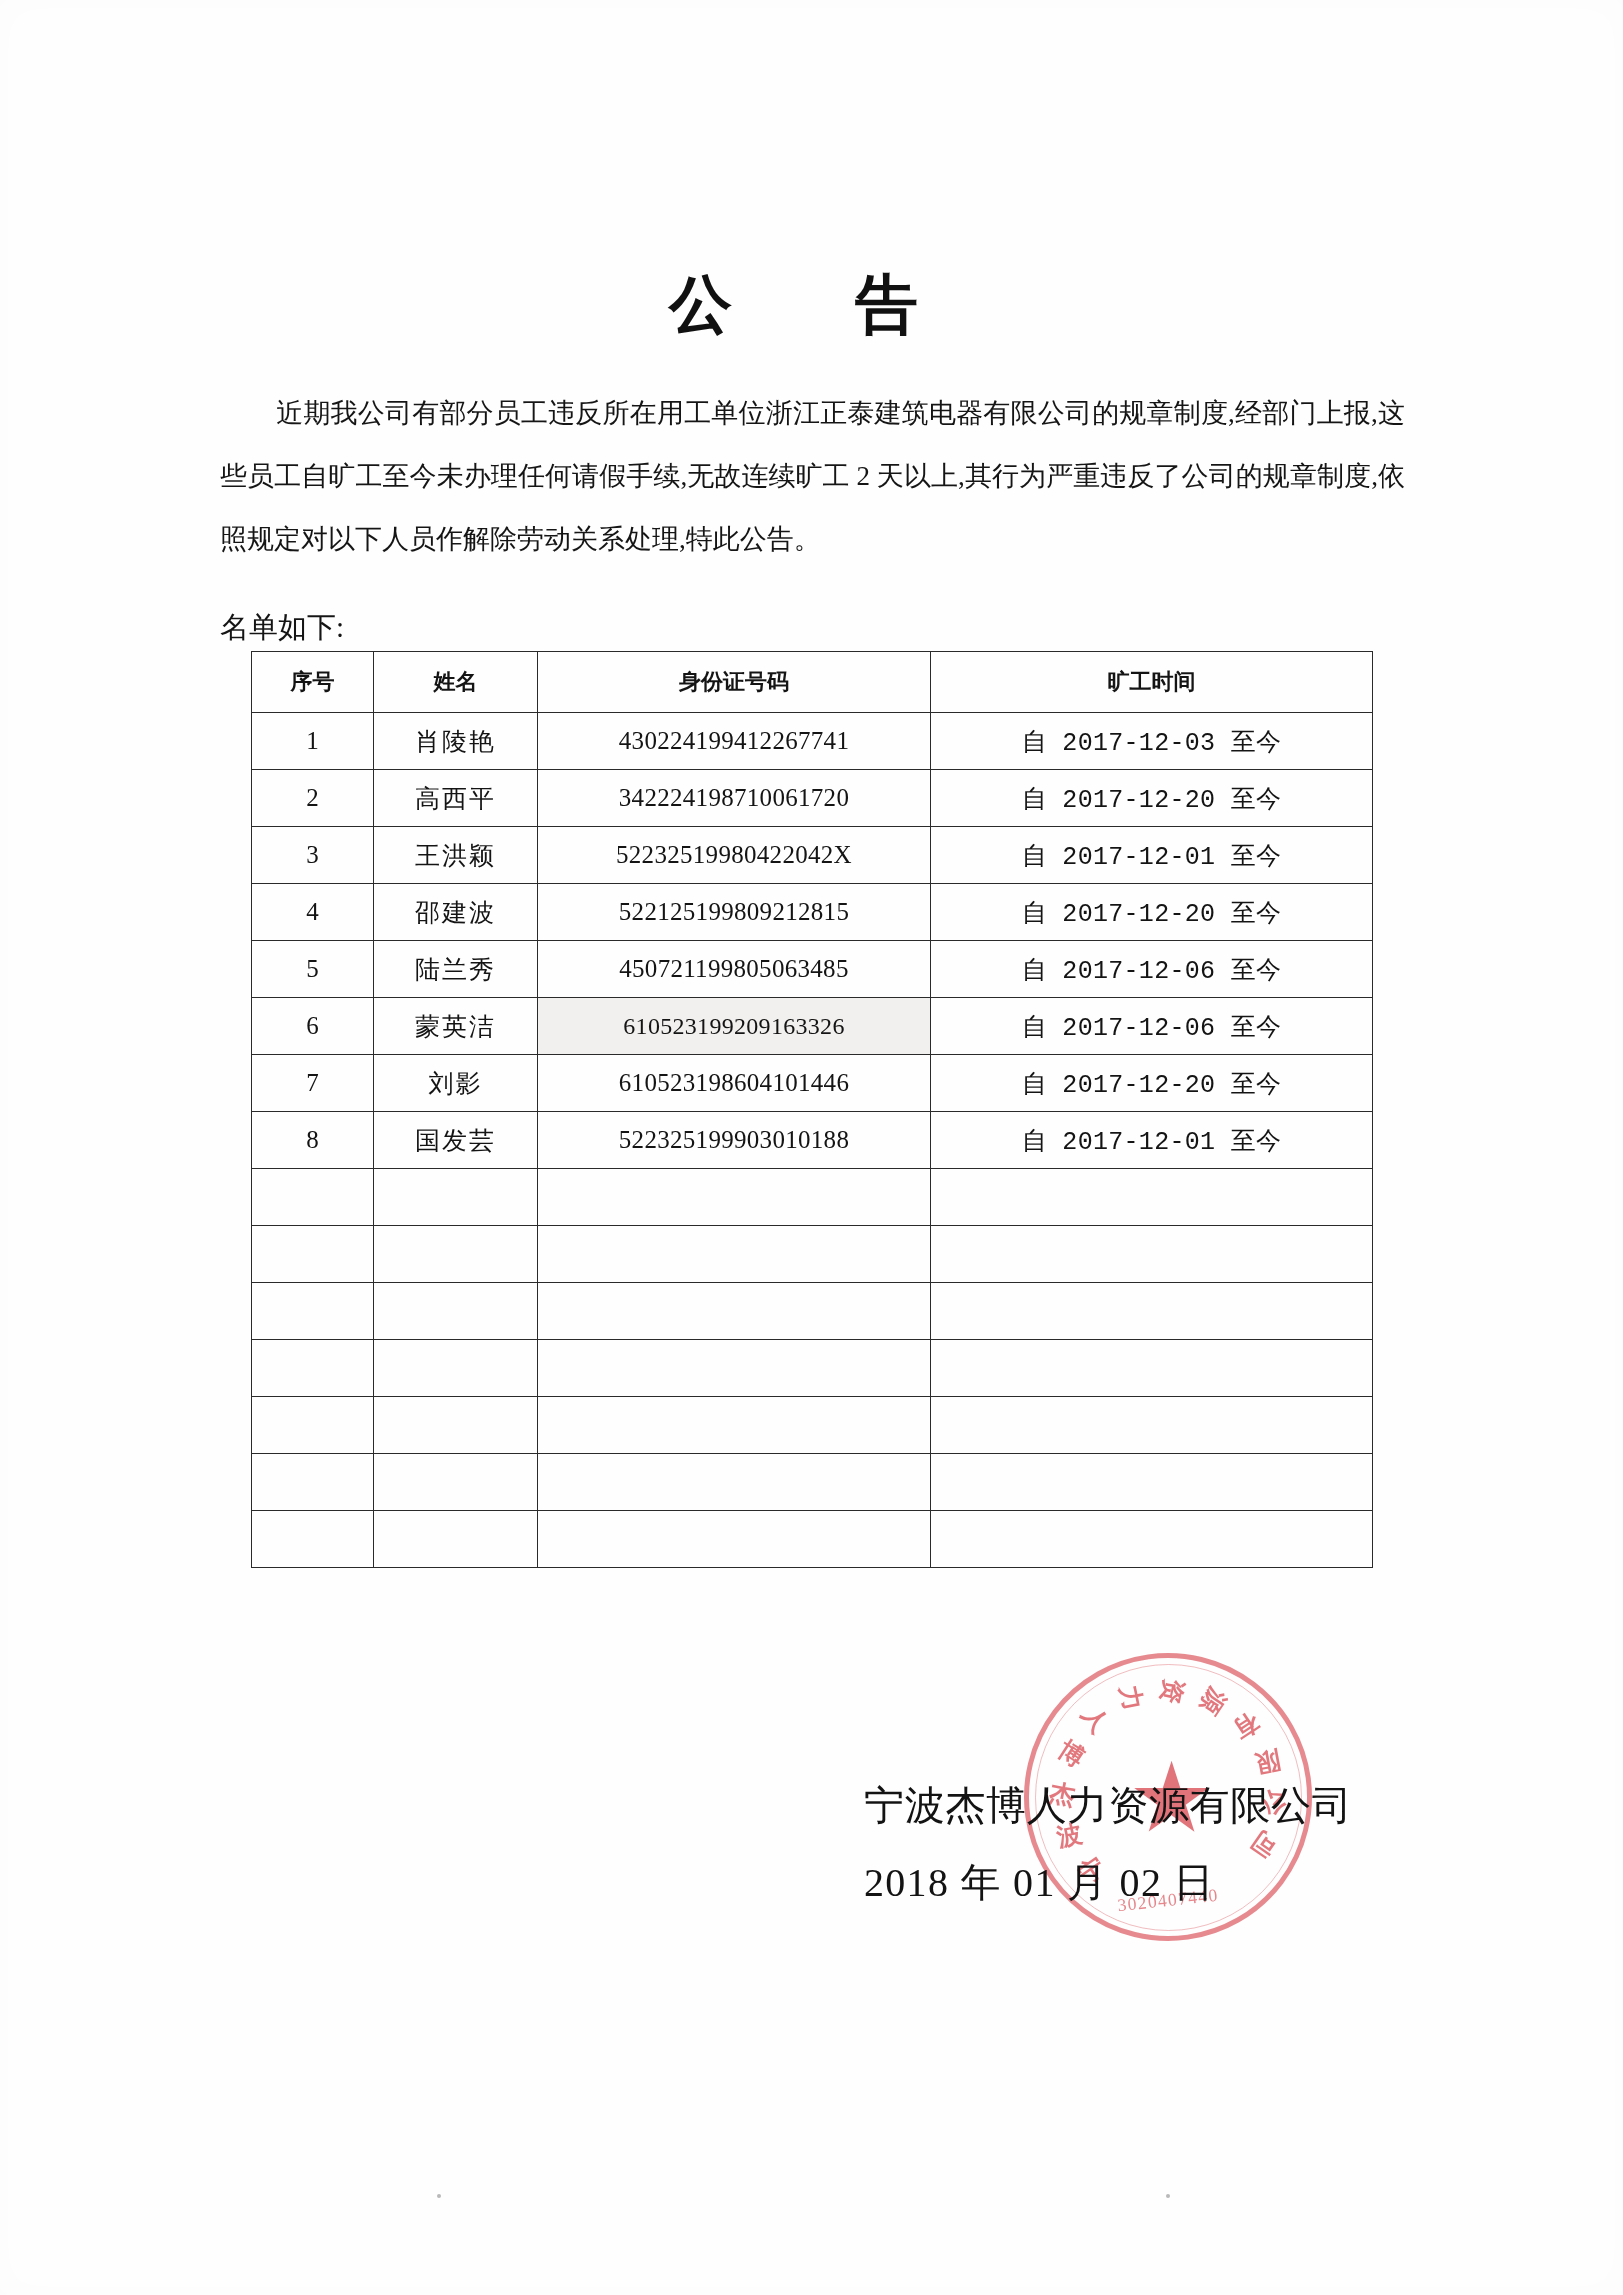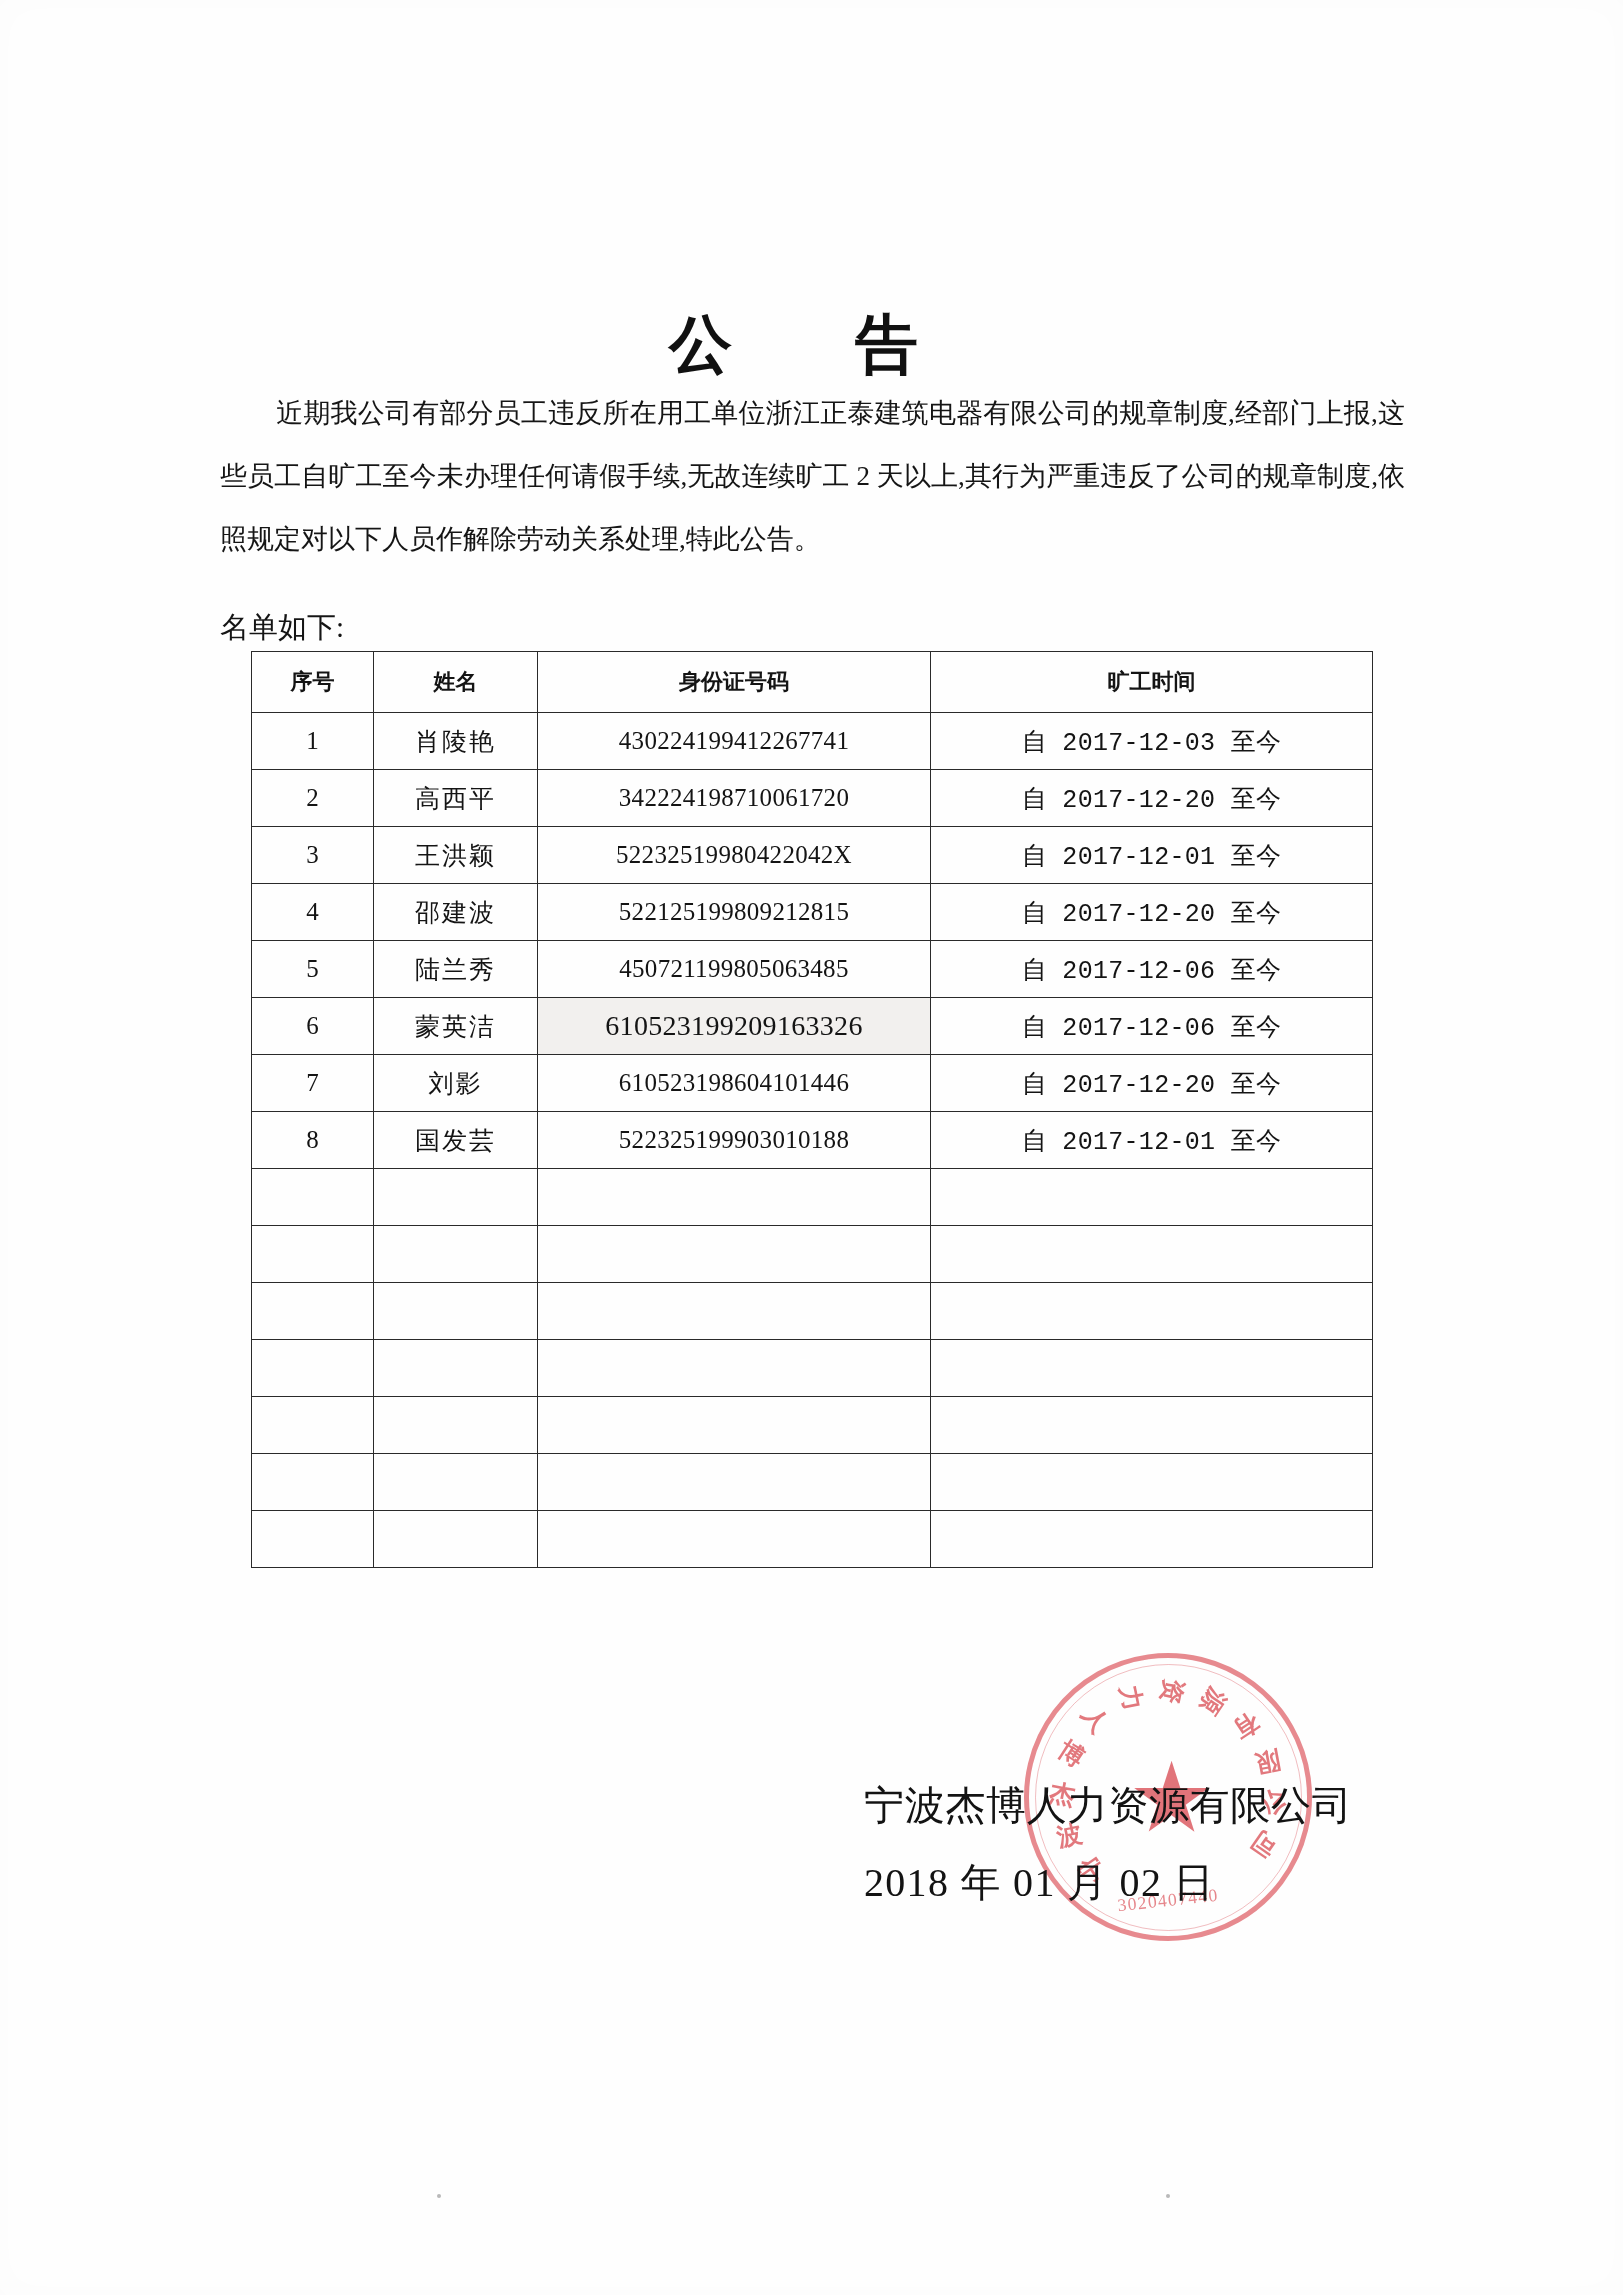--- a/index.html
+++ b/index.html
@@ -38,21 +38,20 @@
     top: 262px;
     left: 0;
     width: 1587px;
     text-align: center;
     font-size: 63px;
     font-weight: 700;
     letter-spacing: 30px;
     text-indent: 30px;
     font-family: "DejaVu Serif", "Liberation Serif", serif;
     color: #111;
-    margin-top: 40px;
   }
 
   .body-text {
     position: absolute;
     top: 382px;
     left: 220px;
     width: 1185px;
     font-size: 27px;
     line-height: 63px;
     text-align: justify;
@@ -91,21 +90,21 @@
   table.name-table thead th {
     height: 60px;
     font-size: 22px;
     font-weight: 700;
   }
   .col-idx { width: 122px; }
   .col-name { width: 164px; }
   .col-id { width: 393px; }
   .col-time { width: 442px; }
 
-  .cell-id { font-family: "Liberation Serif", serif; font-size: 28px; letter-spacing: 0.3px; }
+  .cell-id { font-family: "Liberation Serif", serif; font-size: 24px; letter-spacing: 0.3px; }
   .cell-time { font-size: 25px; letter-spacing: 0.3px; font-family: Liberation Mono, monospace; }
   .cell-name { font-size: 25px; letter-spacing: 2px; }
   .cell-idx { font-size: 25px; }
 
   .row-highlight .cell-id {
     background: #f2f0ee;
     display: block;
     line-height: 56px;
   }
 

